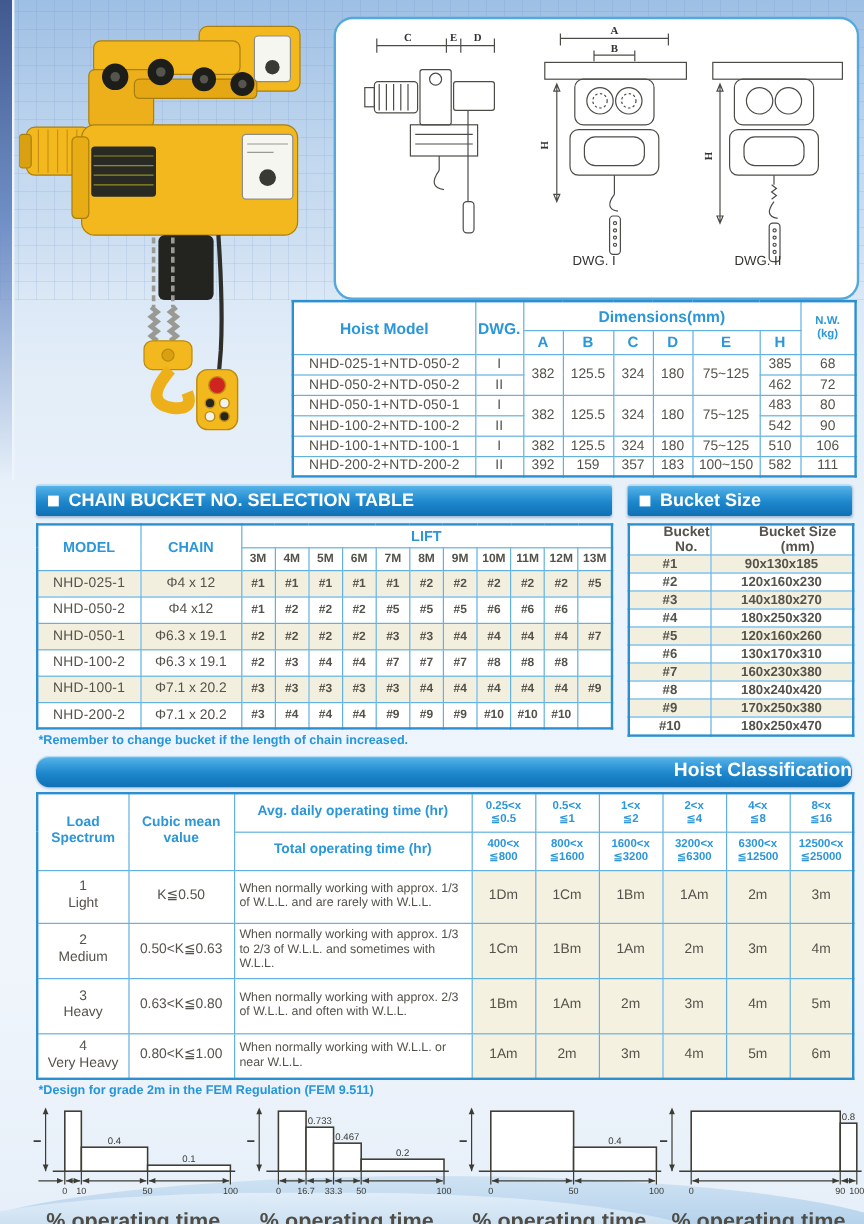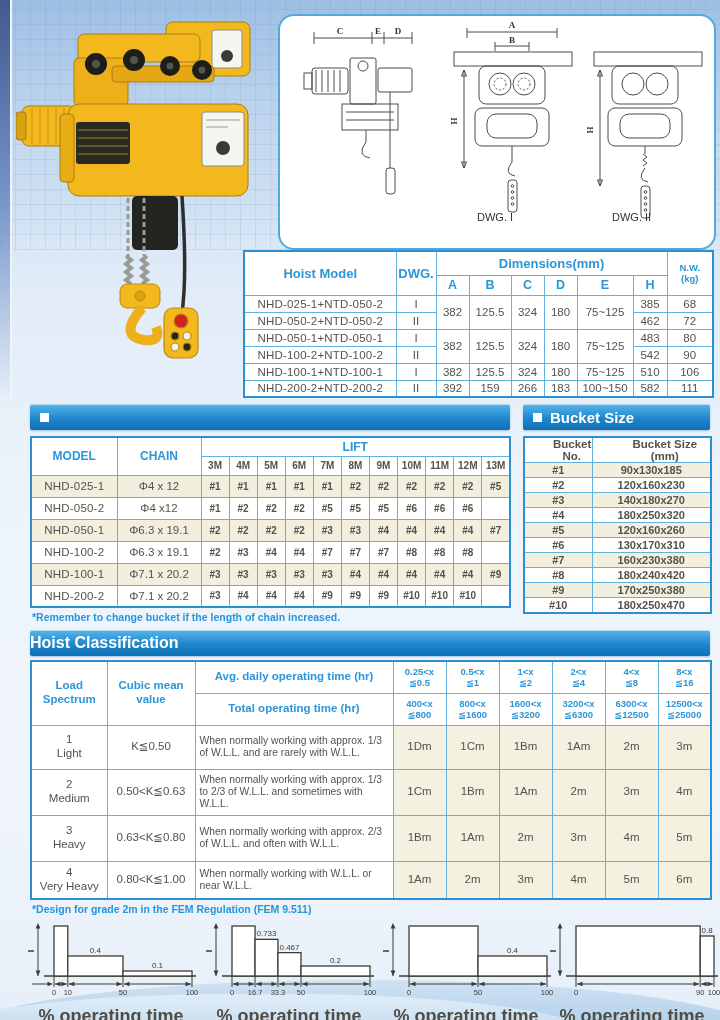--- a/index.html
+++ b/index.html
@@ -22,21 +22,21 @@
   .bg-wave2{position:absolute;left:-80px;right:120px;top:994px;height:46px;z-index:0;
     background:linear-gradient(180deg,#e3eff9,#c2d9ee);border-radius:100% 100% 0 0/220% 220% 0 0;opacity:.9;}
 
   .abs{position:absolute;z-index:2;}
 
   
   .bar{height:26px;display:flex;align-items:center;color:#fff;font-weight:bold;
     background:linear-gradient(180deg,#5ab6e9 0%,#1d87cd 55%,#1070b4 100%);
     border-radius:2px;box-shadow:inset 0 1px 0 rgba(255,255,255,.55), 0 1px 2px rgba(40,90,140,.35);}
   .bar .bullet{display:inline-block;width:9px;height:9px;background:#fff;margin:0 8px 0 10px;}
-  .bar.center{justify-content:flex-start;}
+  .bar.center{justify-content:flex-end;border-radius:11px;}
 
   
   table.tbl{border-collapse:collapse;background:#fff;table-layout:fixed;width:100%;
     border:2px solid #2b8fd0;}
   .tbl th,.tbl td{border:1px solid #62b1de;text-align:center;vertical-align:middle;
     color:#54524a;padding:0 1px;overflow:hidden;}
   .tbl th{color:#2b96d8;font-weight:bold;}
   .tbl th.dk{color:#54524a;}
   .tbl td.model{font-size:11.5px;letter-spacing:.2px;}
   .tbl td.desc{text-align:left;padding:1px 4px;font-size:10.3px;line-height:1.18;}
@@ -289,32 +289,33 @@
           <td>180</td>
           <td>75~125</td>
           <td>510</td>
           <td>106</td>
         </tr>
         <tr>
           <td class="model">NHD-200-2+NTD-200-2</td>
           <td>II</td>
           <td>392</td>
           <td>159</td>
-          <td>266</td>
+          <td>357</td>
           <td>183</td>
           <td>100~150</td>
           <td>582</td>
           <td>111</td>
         </tr>
       </tbody>
     </table>
 </div>
 
 <div class="abs bar" style="left:30px;top:404px;width:480px;font-size:15px;">
   <span class="bullet"></span>
+  <span>CHAIN BUCKET NO. SELECTION TABLE</span>
 </div>
 <div class="abs" style="left:30px;top:436px;width:481px;">
   <table class="tbl chain">
     <colgroup>
         <col style="width:86px">
         <col style="width:84px">
       </colgroup>
   <thead>
         <tr>
           <th rowspan="2">MODEL</th>

